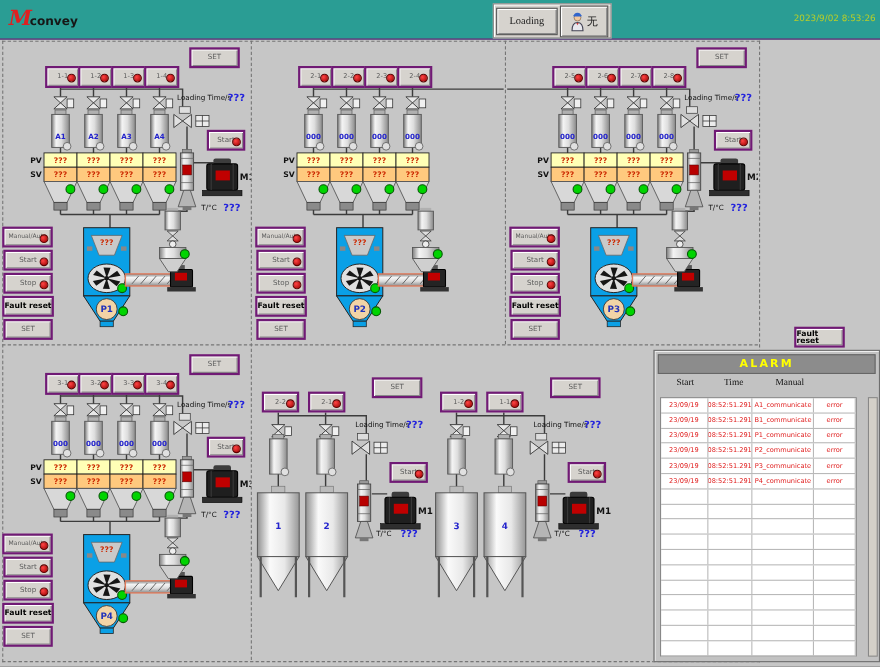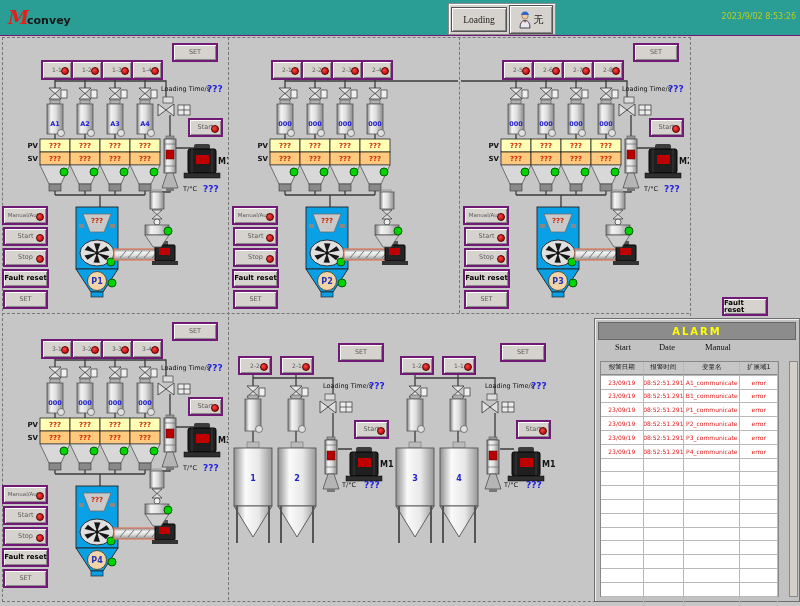--- a/index.html
+++ b/index.html
@@ -834,29 +834,23 @@
         </div>
       </div>
       <div class="btn bold" style="left: 722px; top: 297px; width: 42px; height: 15px;">
         <span>Fault reset</span>
       </div>
     </div>
 
   <div id="alarm">
     <div id="alarm-title">ALARM</div>
     <span class="al-hdr-en" style="left:8px;width:40px;">Start</span>
-    <span class="al-hdr-en" style="left:46px;width:52px;">Date</span>
+    <span class="al-hdr-en" style="left:46px;width:52px;">Time</span>
     <span class="al-hdr-en" style="left:92px;width:62px;">Manual</span>
     <div id="alarm-table">
-        <div class="al-row hdr">
-          <div class="al-cell" style="width: 42px;">报警日期</div>
-          <div class="al-cell" style="width: 40px;">报警时间</div>
-          <div class="al-cell" style="width: 56px;">变量名</div>
-          <div class="al-cell" style="width: 37px;">扩展域1</div>
-        </div>
         <div class="al-row">
           <div class="al-cell" style="width: 42px;">23/09/19</div>
           <div class="al-cell" style="width: 40px;">08:52:51.291</div>
           <div class="al-cell" style="width: 56px;">A1_communicate</div>
           <div class="al-cell" style="width: 37px;">error</div>
         </div>
         <div class="al-row">
           <div class="al-cell" style="width: 42px;">23/09/19</div>
           <div class="al-cell" style="width: 40px;">08:52:51.291</div>
           <div class="al-cell" style="width: 56px;">B1_communicate</div>

